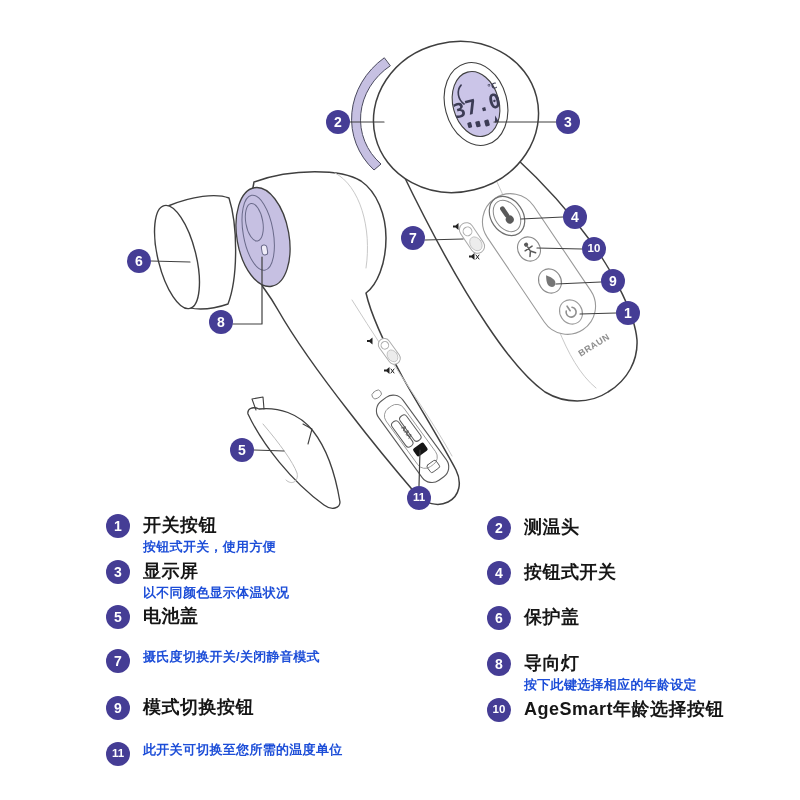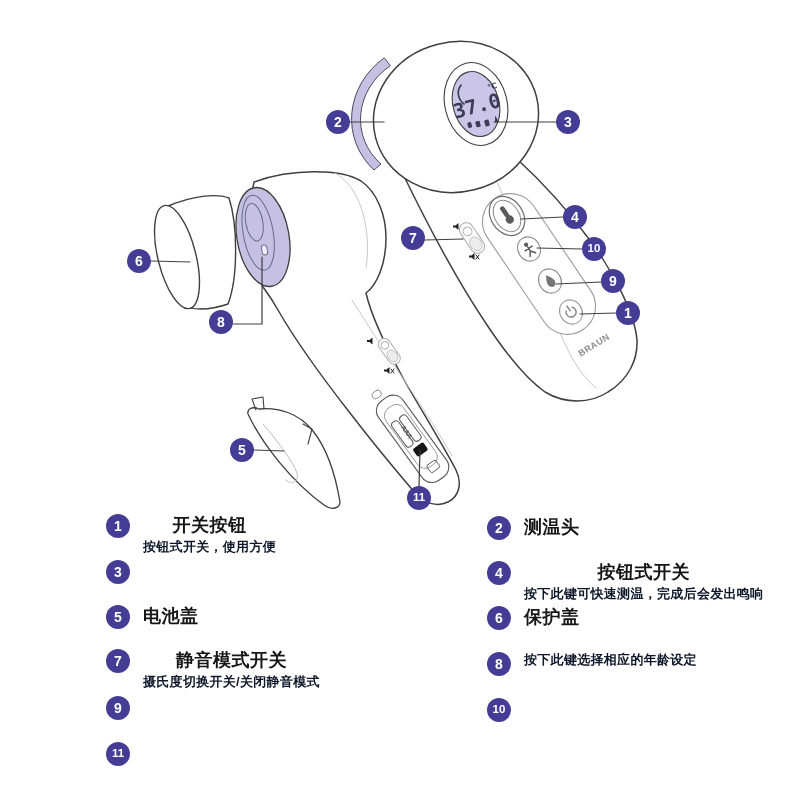--- a/index.html
+++ b/index.html
@@ -16,23 +16,23 @@
   }
   .co.two{font-size:11.5px;}
   
   .row{position:absolute;display:flex;align-items:flex-start;gap:13px;}
   .row .badge{
     flex:0 0 auto;width:24px;height:24px;border-radius:50%;margin-top:1px;
     background:#453D95;color:#fff;font-weight:700;font-size:14px;
     display:flex;align-items:center;justify-content:center;line-height:1;
   }
   .row .badge.two{font-size:11.5px;}
-  .texts{display:flex;flex-direction:column;align-items:center;}
+  .texts{display:flex;flex-direction:column;}
   .title{font-size:18px;font-weight:700;color:#161616;line-height:25px;letter-spacing:0.5px;}
-  .desc{font-size:13px;font-weight:600;color:#0f172a;line-height:17px;letter-spacing:0.3px;}
+  .desc{font-size:13px;font-weight:600;color:#1d4ed8;line-height:17px;letter-spacing:0.3px;}
   .desc:empty{display:none;}
 </style>
 </head>
 <body>
 
 <div class="stage">
 
   <svg width="800" height="512" viewBox="0 0 800 512">
     <g fill="none" stroke-linecap="round" stroke-linejoin="round">
 
@@ -211,70 +211,79 @@
 
   <div class="row" style="left:106px;top:513px">
     <div class="badge">1</div>
     <div class="texts">
       <div class="title">开关按钮</div>
       <div class="desc">按钮式开关，使用方便</div>
     </div>
   </div>
   <div class="row" style="left:106px;top:559px">
     <div class="badge">3</div>
+    <div class="texts">
+      <div class="title">显示屏</div>
+      <div class="desc">以不同颜色显示体温状况</div>
+    </div>
   </div>
   <div class="row" style="left:106px;top:604px">
     <div class="badge">5</div>
     <div class="texts">
       <div class="title">电池盖</div>
 
     </div>
   </div>
   <div class="row" style="left:106px;top:648px">
     <div class="badge">7</div>
     <div class="texts">
-      <div class="title">静音模式开关</div>
       <div class="desc">摄氏度切换开关/关闭静音模式</div>
     </div>
   </div>
   <div class="row" style="left:106px;top:695px">
     <div class="badge">9</div>
+    <div class="texts">
+      <div class="title">模式切换按钮</div>
+
+    </div>
   </div>
   <div class="row" style="left:106px;top:741px">
     <div class="badge two">11</div>
     <div class="texts">
+      <div class="desc">此开关可切换至您所需的温度单位</div>
     </div>
   </div>
 
   <div class="row" style="left:487px;top:515px">
     <div class="badge">2</div>
     <div class="texts">
       <div class="title">测温头</div>
 
     </div>
   </div>
   <div class="row" style="left:487px;top:560px">
     <div class="badge">4</div>
     <div class="texts">
       <div class="title">按钮式开关</div>
-      <div class="desc">按下此键可快速测温，完成后会发出鸣响</div>
     </div>
   </div>
   <div class="row" style="left:487px;top:605px">
     <div class="badge">6</div>
     <div class="texts">
       <div class="title">保护盖</div>
 
     </div>
   </div>
   <div class="row" style="left:487px;top:651px">
     <div class="badge">8</div>
     <div class="texts">
+      <div class="title">导向灯</div>
       <div class="desc">按下此键选择相应的年龄设定</div>
     </div>
   </div>
   <div class="row" style="left:487px;top:697px">
     <div class="badge two">10</div>
     <div class="texts">
+      <div class="title">AgeSmart年龄选择按钮</div>
     </div>
   </div>
 
 </div>
 
 </body></html>

